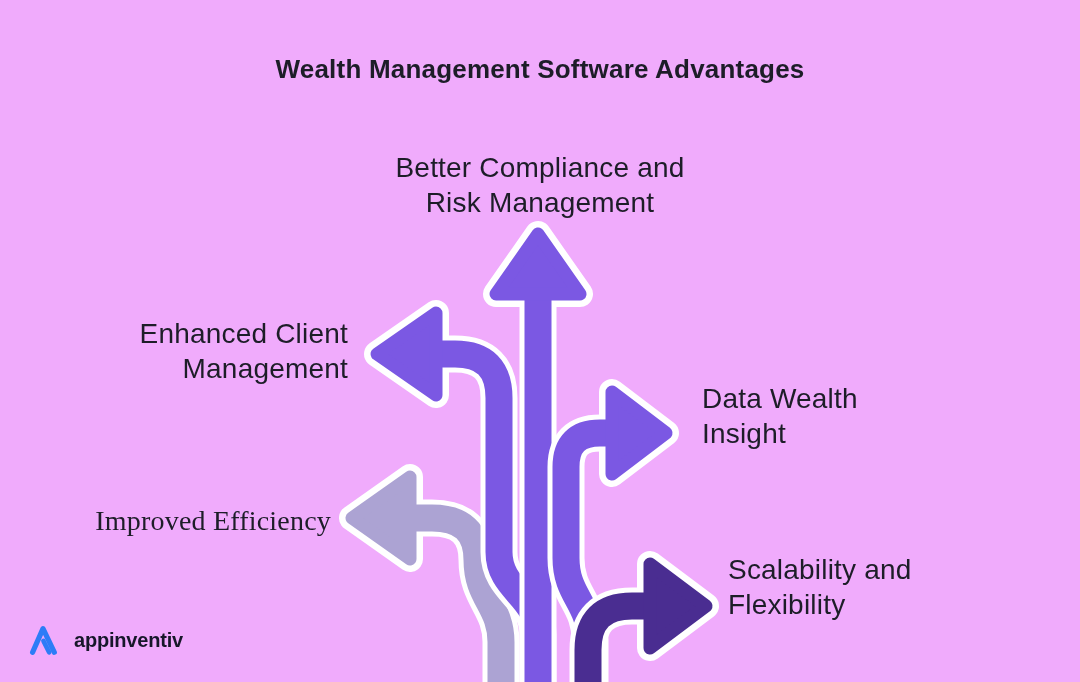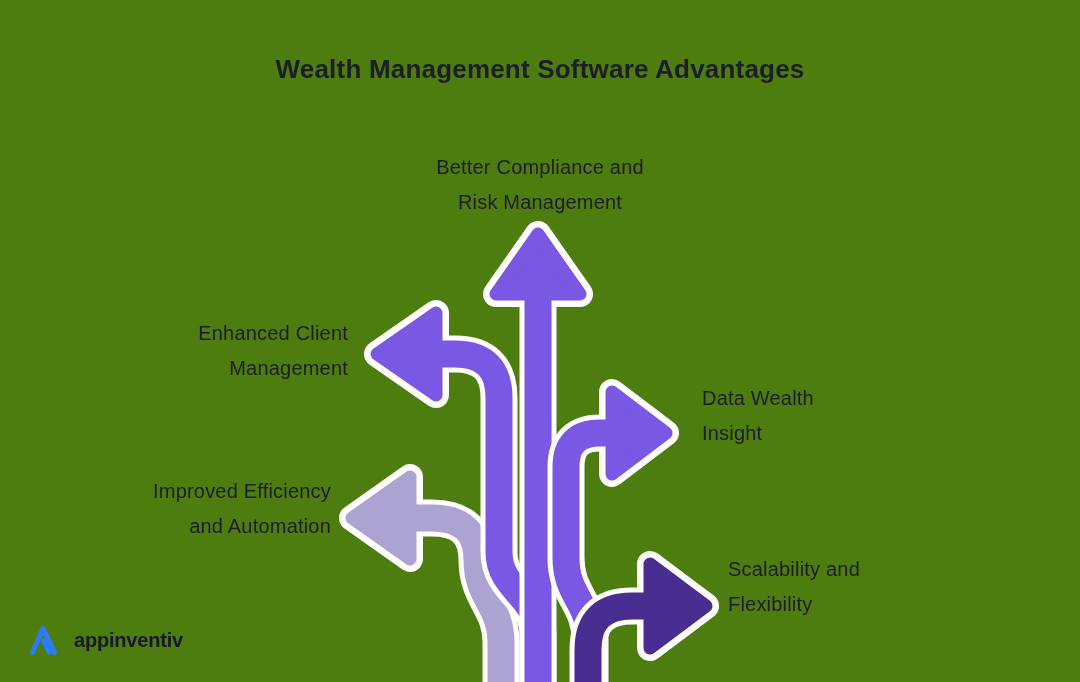--- a/index.html
+++ b/index.html
@@ -1,38 +1,38 @@
 <!DOCTYPE html>
 <html><head>
 <meta charset="utf-8">
 <style>
   html,body{margin:0;padding:0;background:#fff;}
   .canvas{
     position:relative;
     width:1080px;height:682px;
-    background:#4d7c0f;
+    background:#f0abfc;
     overflow:hidden;
     font-family:"Liberation Sans", sans-serif;
     color:#1D1D28;
   }
   .title{
     position:absolute;top:54px;left:0;width:100%;
     text-align:center;
     font-size:26px;font-weight:bold;letter-spacing:.2px;
   }
   .flow{position:absolute;inset:0;width:1080px;height:682px;}
   
   .u{stroke:#fff;stroke-width:37;fill:none;stroke-linecap:round;stroke-linejoin:round;}
   .uh{stroke:#fff;stroke-width:26;fill:#fff;stroke-linejoin:round;stroke-linecap:round;}
   
   .s{fill:none;stroke-width:27;stroke-linecap:round;stroke-linejoin:round;}
   .h{stroke-width:13;stroke-linejoin:round;stroke-linecap:round;}
   .label{
     position:absolute;
-    font-size:20px;line-height:35px;font-weight:500;letter-spacing:.2px;
+    font-size:28px;line-height:35px;font-weight:500;letter-spacing:.2px;
     white-space:nowrap;
   }
   .label div{white-space:nowrap;}
   .align-r{text-align:right;}
   .align-l{text-align:left;}
   .align-c{text-align:center;width:100%;left:0;}
   .logo{
     position:absolute;left:26px;top:622px;
     display:flex;align-items:center;gap:14px;
   }
@@ -93,23 +93,22 @@
   <div class="label align-r" style="top:316px;right:732px;">
     <div>Enhanced Client</div>
     <div>Management</div>
   </div>
 
   <div class="label align-l" style="top:381px;left:702px;">
     <div>Data Wealth</div>
     <div>Insight</div>
   </div>
 
-  <div class="label align-r" style="top:474px;right:749px;">
+  <div class="label align-r" style="top:503px;right:749px;font-family:Liberation Serif, serif;">
     <div>Improved Efficiency</div>
-    <div>and Automation</div>
   </div>
 
   <div class="label align-l" style="top:552px;left:728px;">
     <div>Scalability and</div>
     <div>Flexibility</div>
   </div>
 
   <div class="logo">
     <svg width="34" height="36" viewBox="0 0 36 38" aria-hidden="true">
       <path d="M 7 32 L 18 7 L 30 32" fill="none" stroke-width="5.5" stroke-linecap="round" stroke-linejoin="round" stroke="#2D7CF7"></path>

